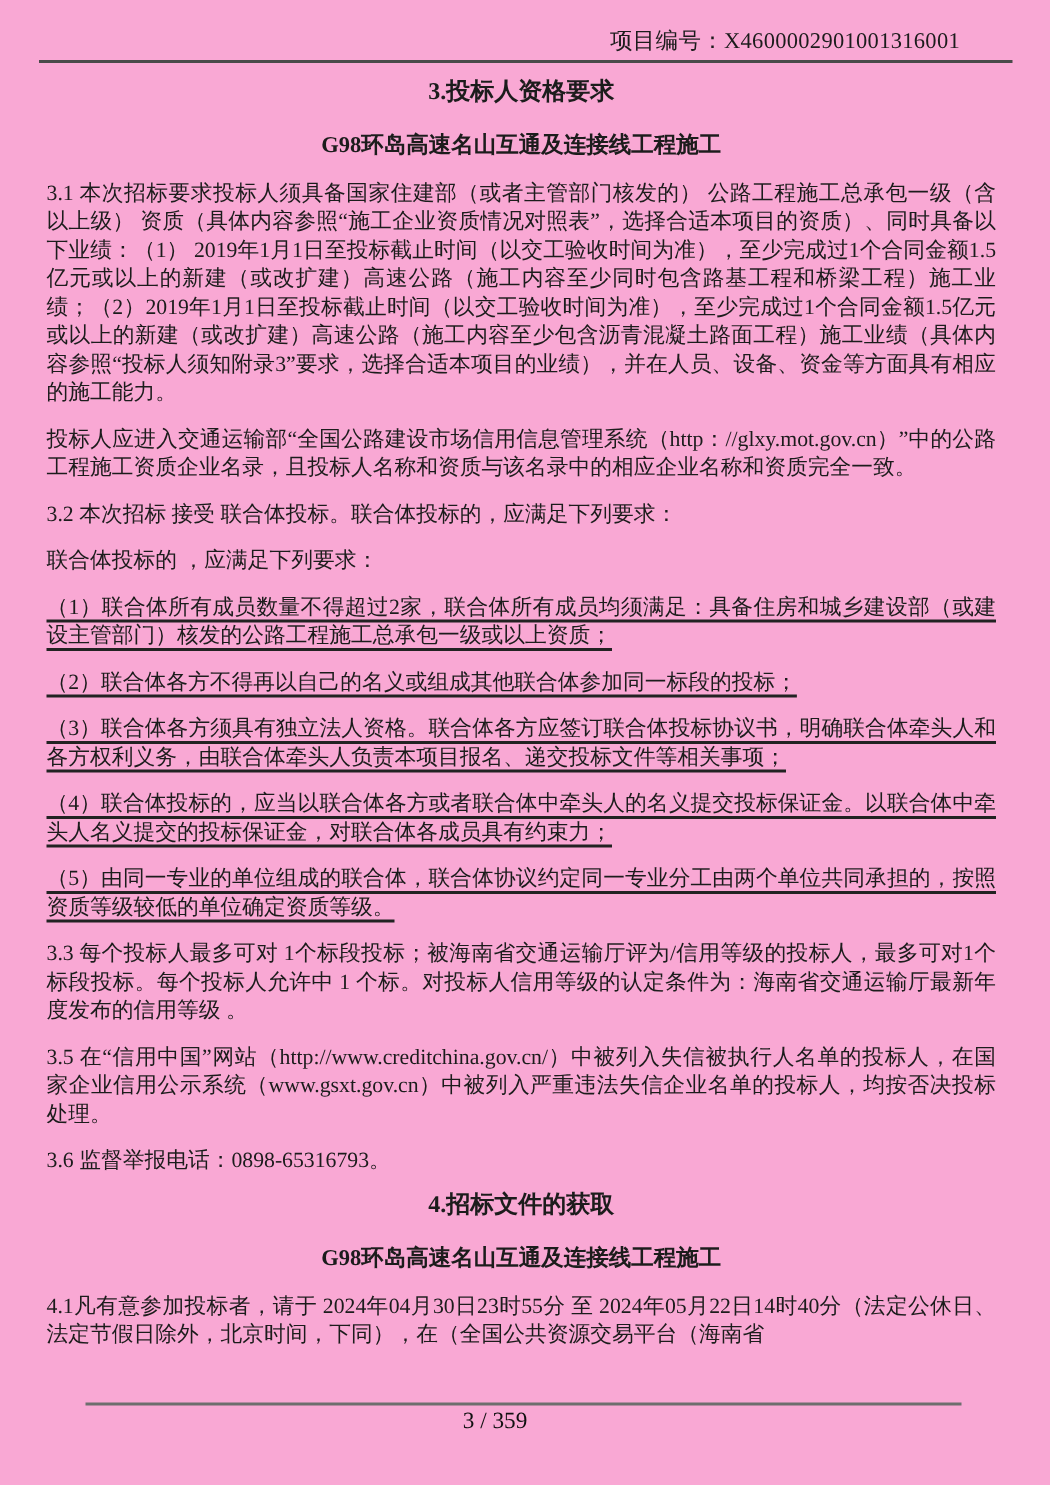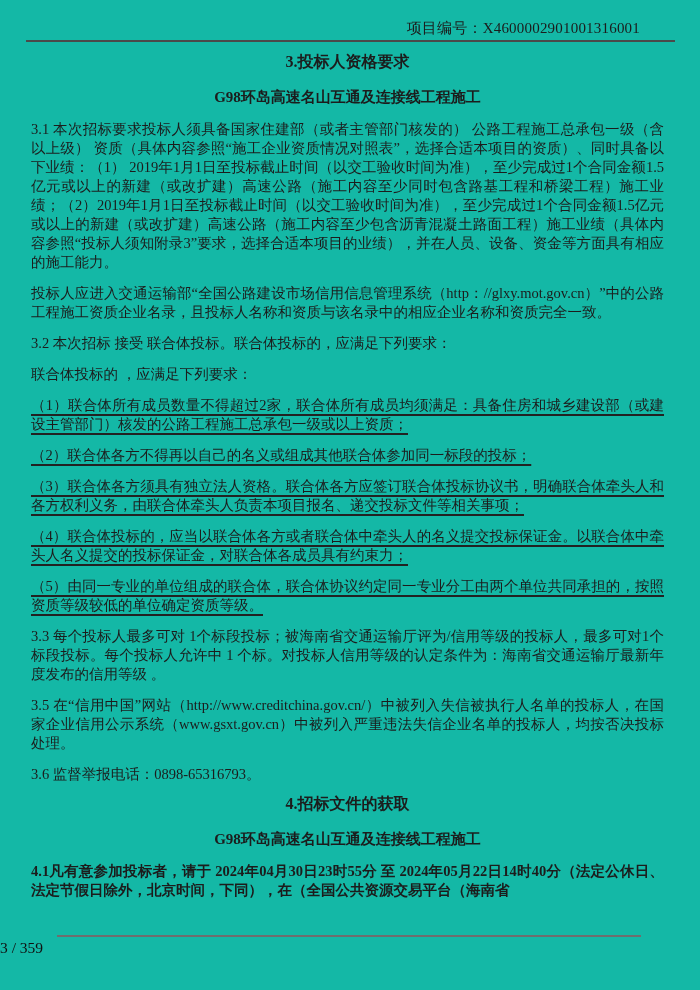--- a/index.html
+++ b/index.html
@@ -6,21 +6,21 @@
   html, body {
     width: 700px; height: 990px;
     background: #ffffff;
     font-family: "Liberation Serif", "DejaVu Serif", serif;
     color: #1c1c1c;
     overflow: hidden;
   }
   .page {
     position: relative;
     width: 700px; height: 990px;
-    background: #14b8a6;
+    background: #f9a8d4;
   }
   .header {
     padding: 19px 36px 0 31px;
     font-size: 15px;
     line-height: 19px;
     text-align: right;
   }
   .header .project-no {
     display: inline-block;
     padding-right: 24px;
@@ -46,38 +46,38 @@
     line-height: 21px;
     text-align: center;
   }
   .sub {
     margin-top: 16px !important;
     font-size: 15px;
     font-weight: bold;
     text-align: center;
   }
   .first-clause { margin-top: 13px !important; }
-  .last-clause { margin-top: 13px !important; font-weight: bold; }
+  .last-clause { margin-top: 13px !important; }
   .u {
     text-decoration: underline;
     text-decoration-thickness: 1.5px;
     text-underline-offset: 4px;
     text-decoration-color: #222222;
   }
   .footer-rule {
     position: absolute;
     left: 57px; right: 59px; top: 935px;
     height: 0;
     border-top: 2px solid #6e6e6e;
     z-index: 2;
   }
   .page-num {
     position: absolute;
     left: 0; right: 40px; top: 938px;
-    text-align: left;
+    text-align: center;
     font-size: 15.5px;
     line-height: 19px;
     color: #111111;
     z-index: 3;
   }
 </style>
 </head>
 <body>
 
 <div class="page">

